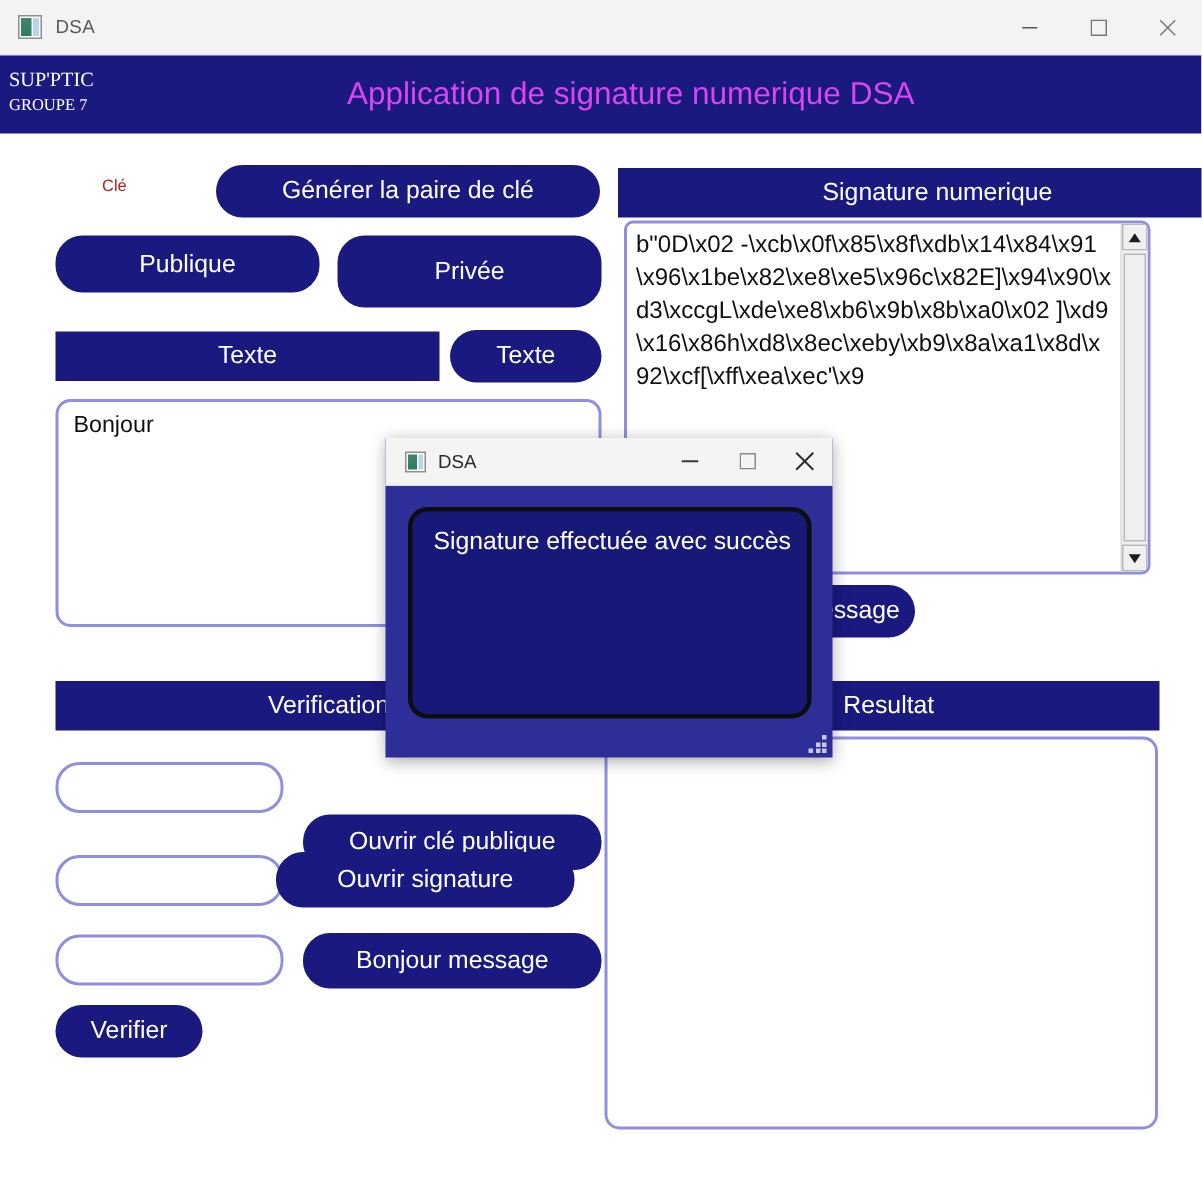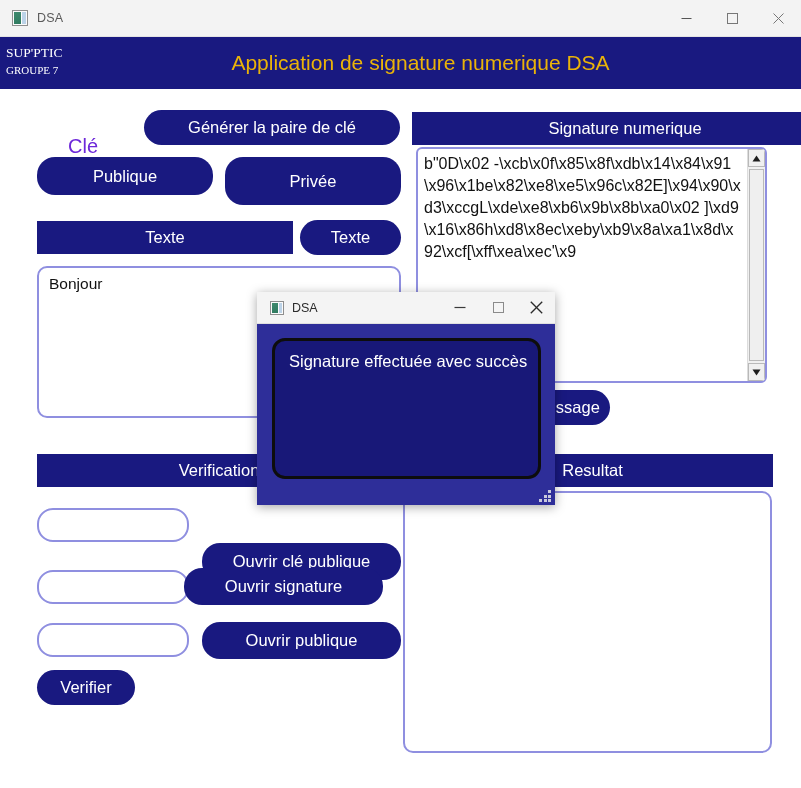--- a/index.html
+++ b/index.html
@@ -66,21 +66,21 @@
     position: absolute; left: 6px; top: 6px;
     color: #ffffff;
     font-family: "Liberation Serif", serif;
     line-height: 1.45;
   }
   #header-banner .brand .l1 { font-size: 13.5px; display:block; }
   #header-banner .brand .l2 { font-size: 11px; display:block; }
   #header-banner .app-title {
     width: 100%;
     text-align: center;
-    color: #eab308;
+    color: #d946ef;
     font-size: 21px;
     padding-left: 40px;
   }
 
   
   .btn {
     background: #191980;
     color: #ffffff;
     border: none;
     border-radius: 18px;
@@ -93,23 +93,22 @@
   }
   .bar {
     background: #191980;
     color: #ffffff;
     font-size: 16.5px;
     display: flex; align-items: center; justify-content: center;
     position: absolute;
   }
   .label-plain {
     position: absolute;
-    font-size: 20px;
-    color: #6d28d9;
-    margin-top: 17px;
+    font-size: 11px;
+    color: #b91c1c;
   }
   .field {
     position: absolute;
     background: #ffffff;
     border: 2px solid #8f8fe0;
     border-radius: 16px;
   }
   .textarea-box {
     position: absolute;
     background: #ffffff;
@@ -300,21 +299,21 @@
   <button class="btn" style="left:202px; top:507px; width:199px; height:37px;margin-top:36px;">Ouvrir clé publique</button>
 
   <div class="field" style="left:37px; top:570px; width:152px; height:34px;">
     <span style="position:absolute;left:10px;top:6px;font-size:15px;color:#111;"></span>
   </div>
   <button class="btn" style="left:184px; top:568px; width:199px; height:37px;">Ouvrir signature</button>
 
   <div class="field" style="left:37px; top:623px; width:152px; height:34px;">
     <span style="position:absolute;left:10px;top:6px;font-size:15px;color:#111;"></span>
   </div>
-  <button class="btn" style="left:202px; top:622px; width:199px; height:37px;">Ouvrir publique</button>
+  <button class="btn" style="left:202px; top:622px; width:199px; height:37px;">Bonjour message</button>
 
   <button class="btn" style="left:37px; top:670px; width:98px; height:35px;">Verifier</button>
 
   <div class="bar" style="left:412px; top:454px; width:361px; height:33px; border-radius:0;">Resultat</div>
 
   <div class="textarea-box" style="left:403px; top:491px; width:369px; height:262px;">
     <div class="ta-text"></div>
   </div>
 
   <div id="dialog">

